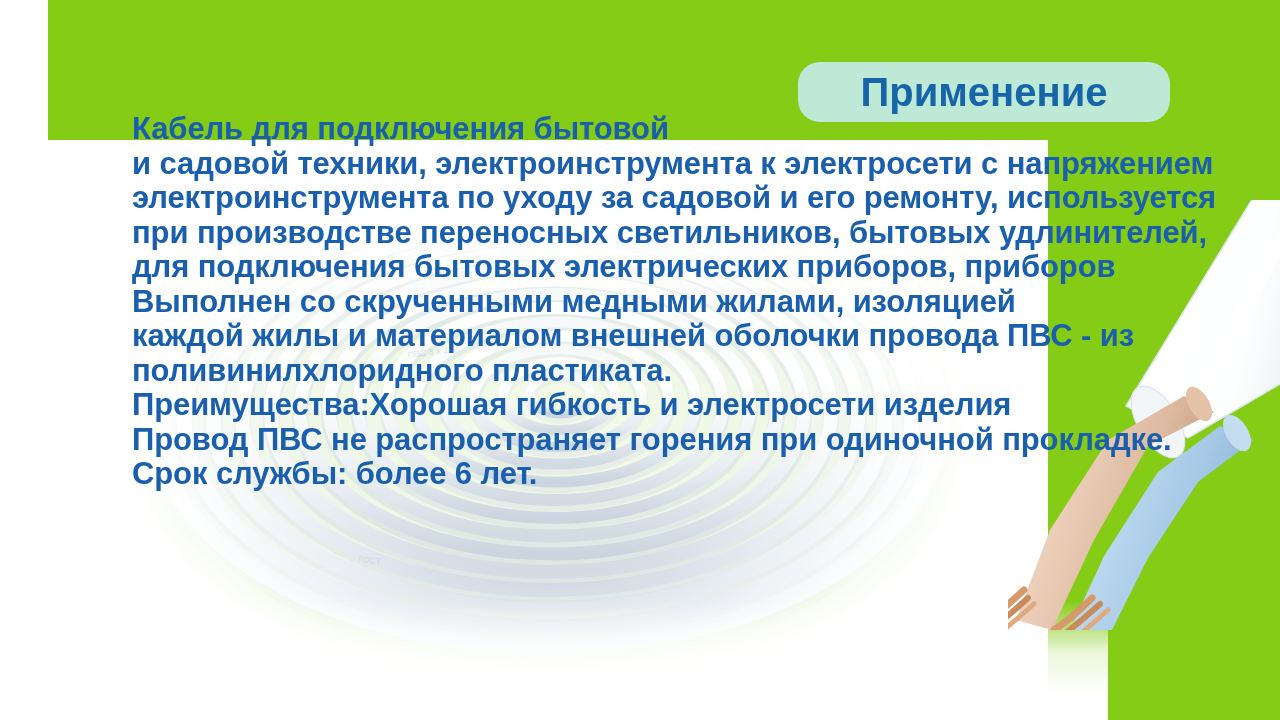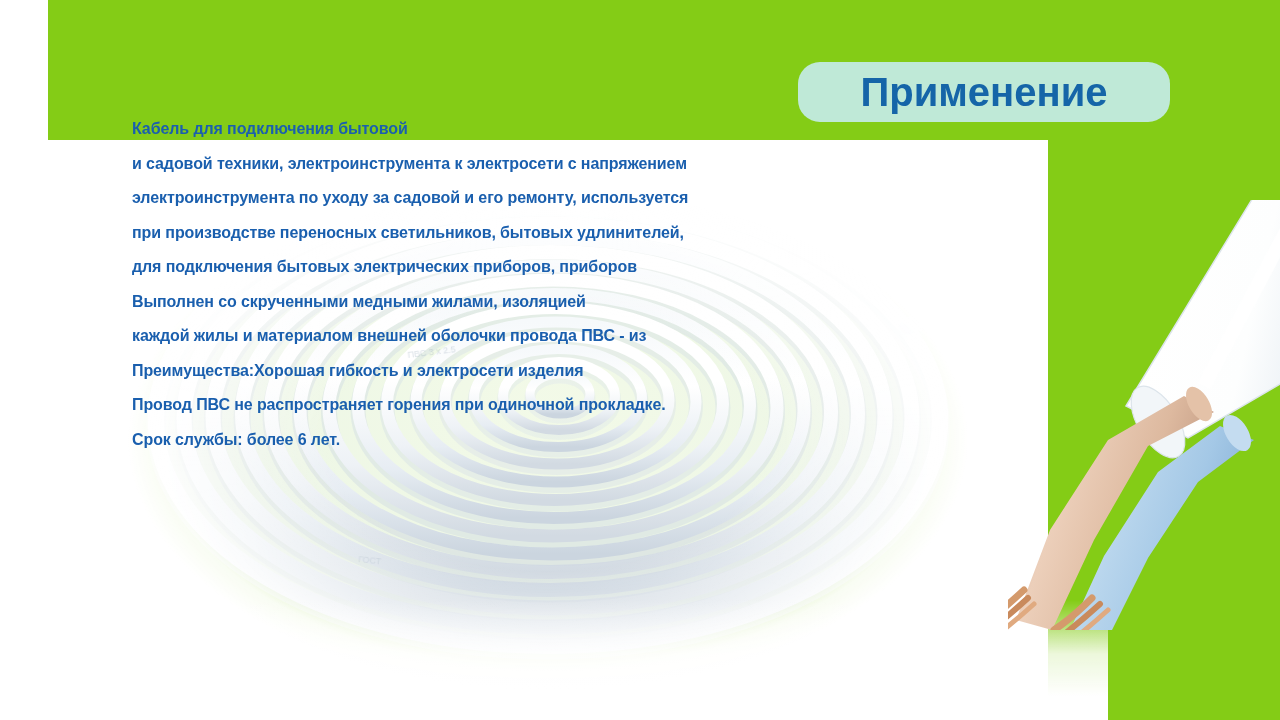--- a/index.html
+++ b/index.html
@@ -104,21 +104,21 @@
   }
 
   #body-text {
     position: absolute;
     left: 84px;
     top: 112px;
     width: 1120px;
   }
   .body-line {
     color: #1a5fae;
-    font-size: 16px;
+    font-size: 31px;
     font-weight: bold;
     line-height: 34.5px;
     height: 34.5px;
     white-space: nowrap;
     letter-spacing: -0.1px;
   }
 </style>
 </head>
 <body>
 
@@ -280,19 +280,20 @@
     </div>
 
     <div id="body-text">
       <div class="body-line">Кабель для подключения бытовой</div>
       <div class="body-line">и садовой техники, электроинструмента к электросети с напряжением</div>
       <div class="body-line">электроинструмента по уходу за садовой и его ремонту, используется</div>
       <div class="body-line">при производстве переносных светильников, бытовых удлинителей,</div>
       <div class="body-line">для подключения бытовых электрических приборов, приборов</div>
       <div class="body-line">Выполнен со скрученными медными жилами, изоляцией</div>
       <div class="body-line">каждой жилы и материалом внешней оболочки провода ПВС - из</div>
+      <div class="body-line">поливинилхлоридного пластиката.</div>
       <div class="body-line">Преимущества:Хорошая гибкость и электросети изделия</div>
       <div class="body-line">Провод ПВС не распространяет горения при одиночной прокладке.</div>
       <div class="body-line">Срок службы: более 6 лет.</div>
     </div>
 
   </div>
 </div>
 
 </body></html>

